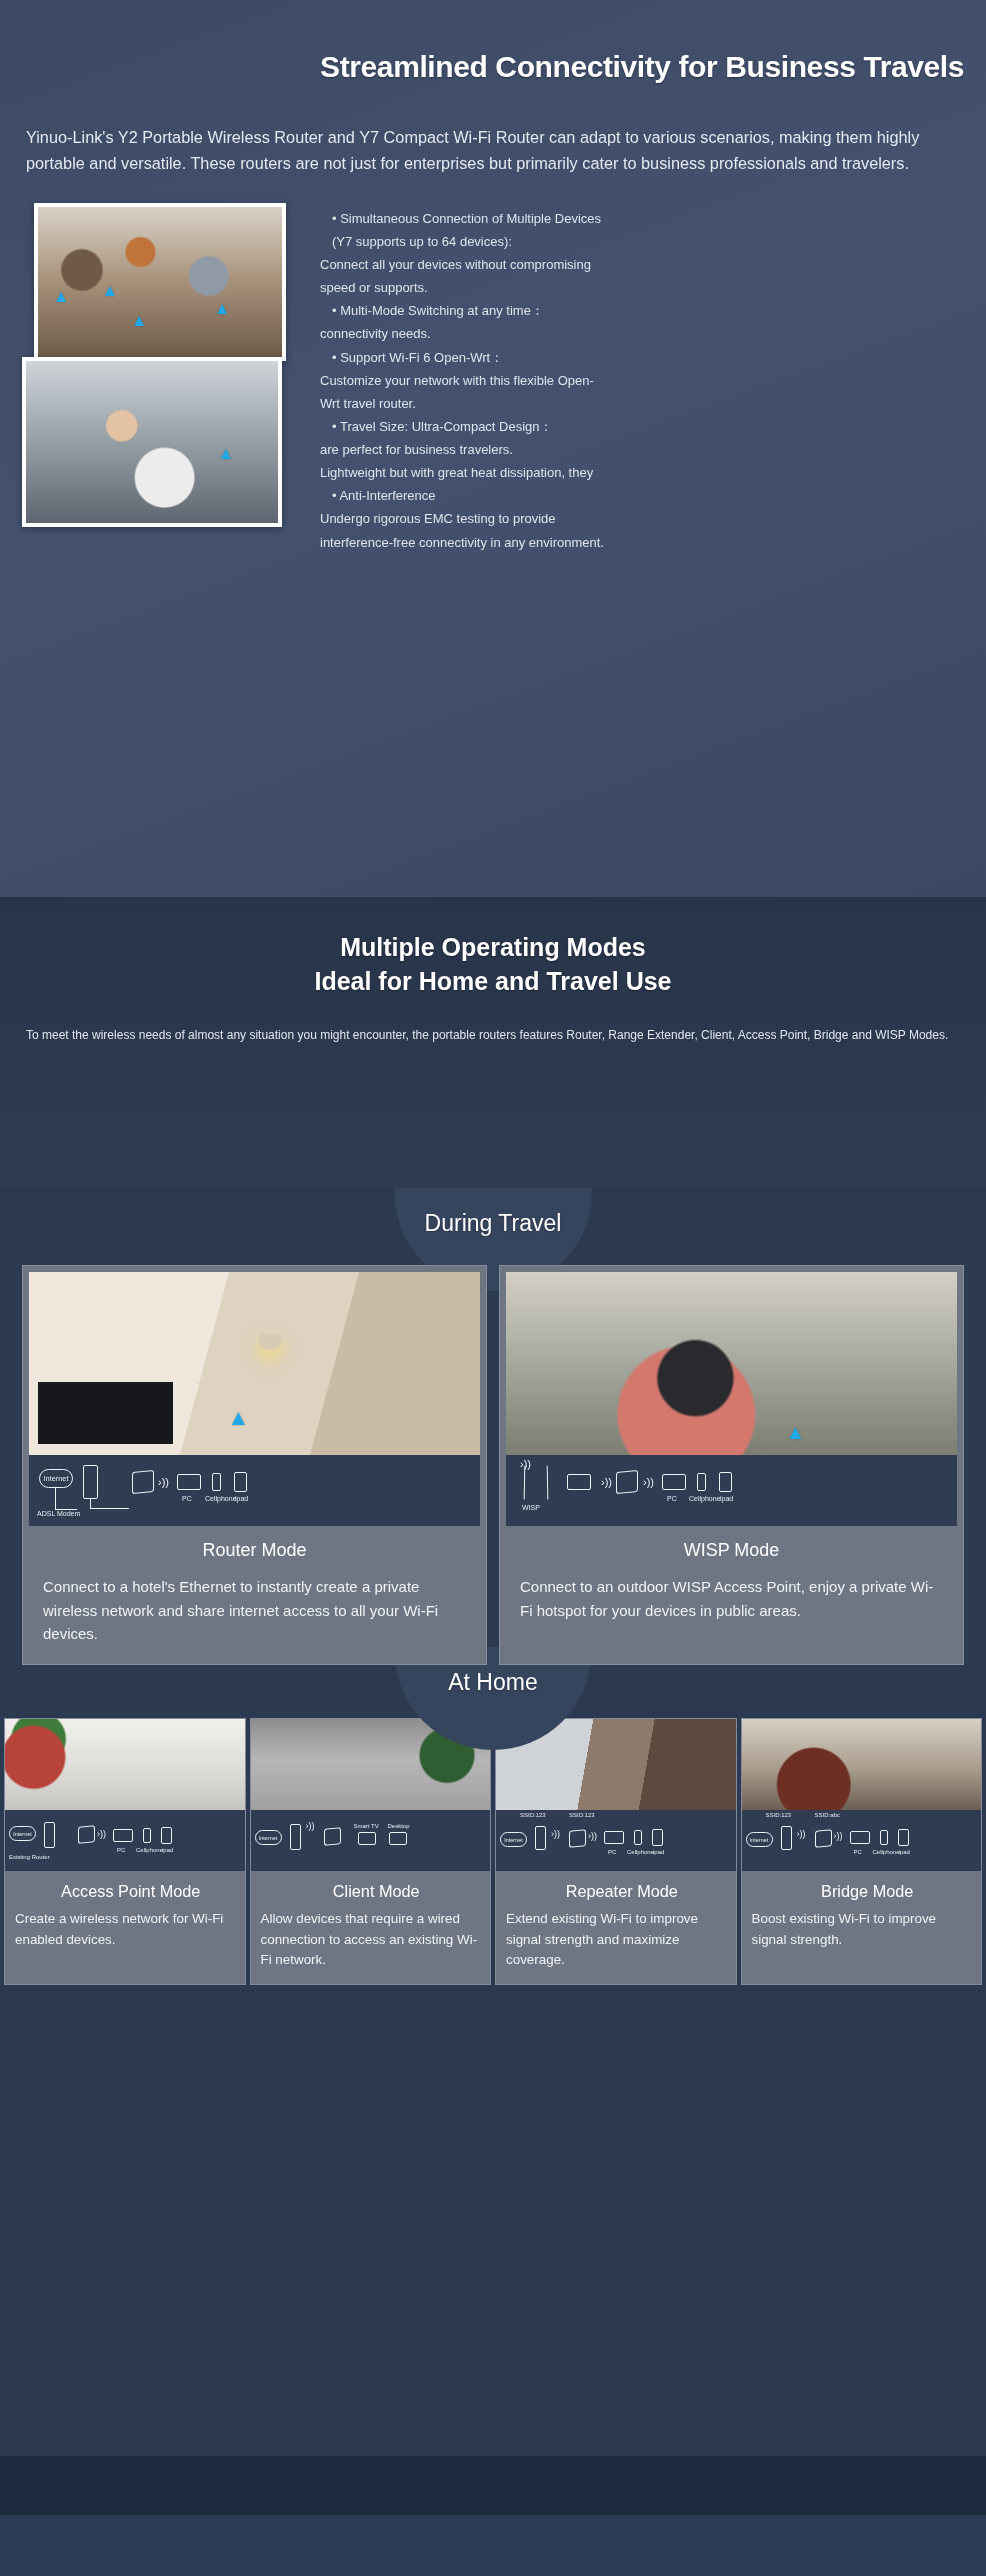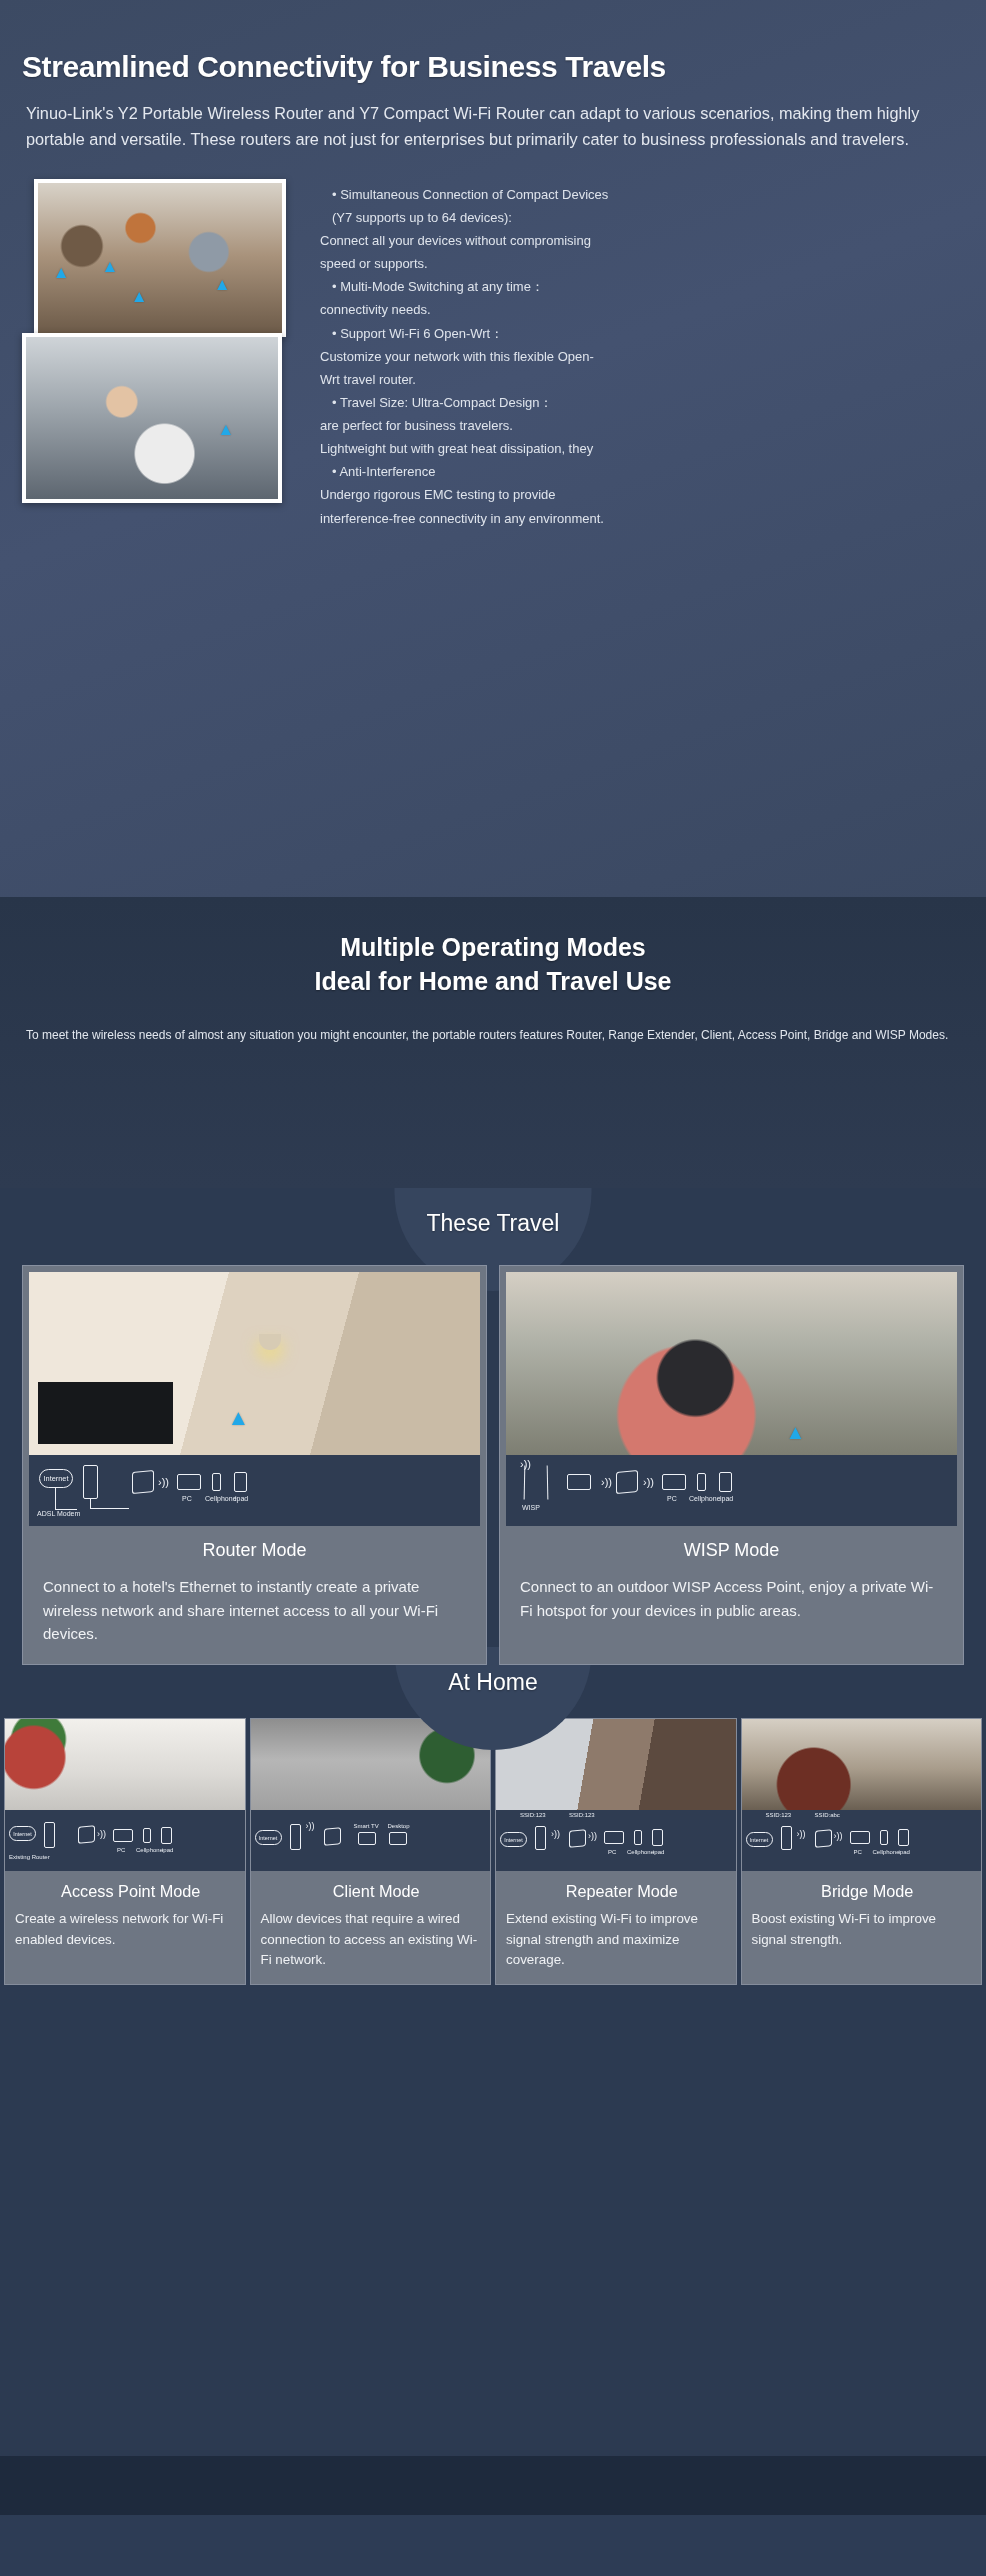--- a/index.html
+++ b/index.html
@@ -19,24 +19,24 @@
   .hero {
     background: linear-gradient(160deg,#3c4a63 0%, #445270 45%, #3a4861 100%);
     padding: 36px 22px 28px 22px;
     height: 897px;
     position: relative;
   }
   .hero-title {
     color: #ffffff;
     font-size: 30px;
     font-weight: 700;
-    text-align: left;
+    text-align: right;
     letter-spacing: -0.4px;
     margin-top: 14px;
-    margin-bottom: 16px;
+    margin-bottom: 40px;
     text-shadow: 0 1px 2px rgba(0,0,0,.35);
   }
   .hero-intro {
     color: #e4e8ef;
     font-size: 16.3px;
     line-height: 1.62;
     padding: 0 4px;
     font-weight: 400;
   }
   .hero-body {
@@ -324,21 +324,21 @@
         </div>
       </div>
       <div class="photo photo-call">
         <div class="ph-inner img-call">
           <span class="wifi-mini" style="left:76%; top:52%;">▲</span>
         </div>
       </div>
     </div>
 
     <div class="hero-features">
-      <div class="feat-line head">• Simultaneous Connection of Compact Devices</div>
+      <div class="feat-line head">• Simultaneous Connection of Multiple Devices</div>
       <div class="feat-line head"> (Y7 supports up to 64 devices):</div>
       <div class="feat-line">Connect all your devices without compromising</div>
       <div class="feat-line">speed or supports.</div>
       <div class="feat-line head">• Multi-Mode Switching at any time：</div>
       <div class="feat-line">connectivity needs.</div>
       <div class="feat-line head">• Support Wi-Fi 6 Open-Wrt：</div>
       <div class="feat-line">Customize your network with this flexible Open-</div>
       <div class="feat-line">Wrt travel router.</div>
       <div class="feat-line head">• Travel Size: Ultra-Compact Design：</div>
       <div class="feat-line">are perfect for business travelers.</div>
@@ -353,21 +353,21 @@
 <section class="modes-intro">
   <h2 class="modes-title">
     <span>Multiple Operating Modes</span><br>
     <span>Ideal for Home and Travel Use</span>
   </h2>
   <p class="modes-desc">To meet the wireless needs of almost any situation you might encounter, the portable routers features Router, Range Extender, Client, Access Point, Bridge and WISP Modes.</p>
 </section>
 
 <section class="travel">
   <div class="arc"></div>
-  <div class="arc-label">These Travel</div>
+  <div class="arc-label">During Travel</div>
 
   <div class="travel-cards">
 
     <div class="tcard">
       <div class="tcard-photo">
         <div class="img-hotel">
           <span class="lamp"></span>
           <span class="wifi-mini" style="position:absolute;left:44%;top:74%;font-size:22px;">▲</span>
         </div>
       </div>

